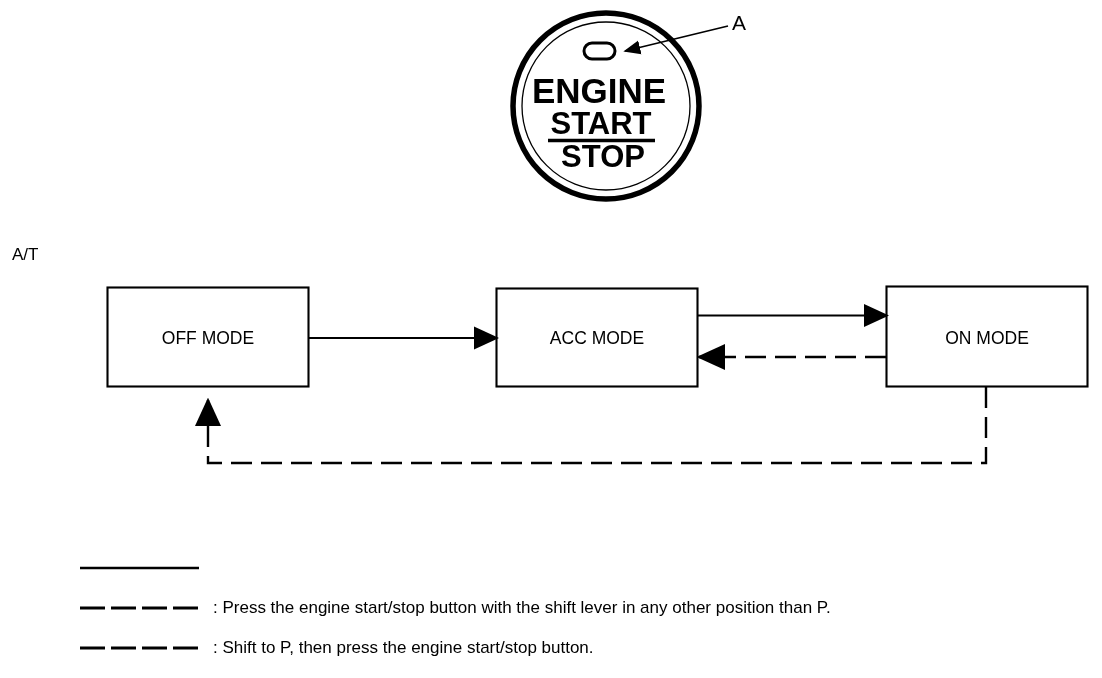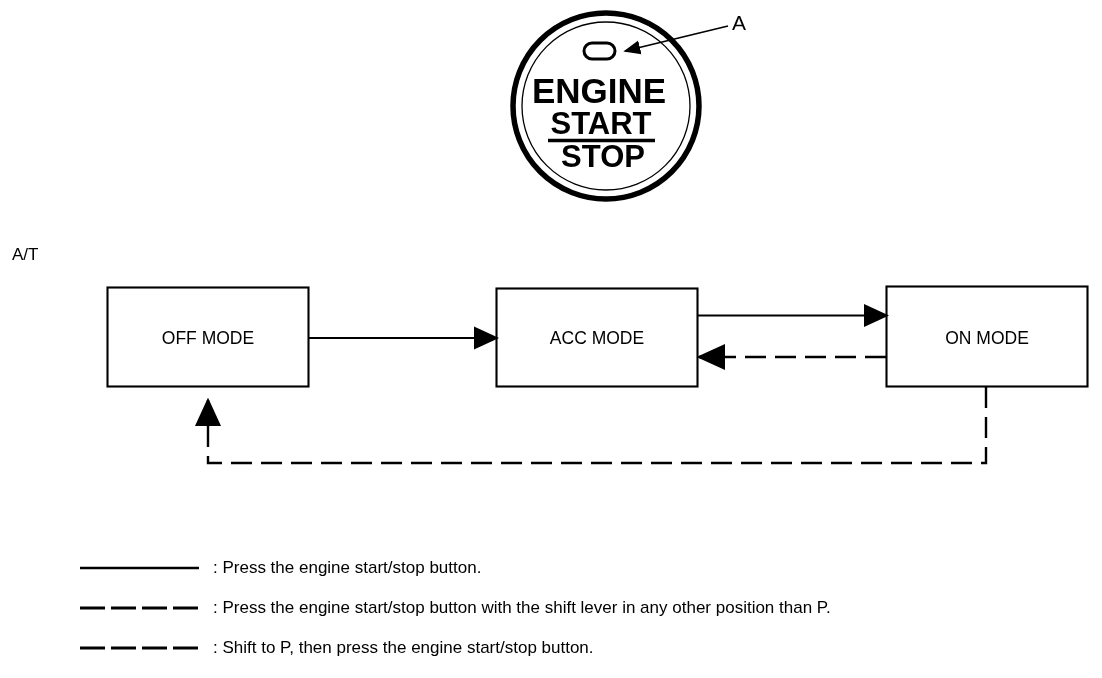--- a/index.html
+++ b/index.html
@@ -118,17 +118,16 @@
 
     <path d="M986,387 L986,463 L208,463 L208,400" fill="none" stroke="#000000" stroke-width="2.4" stroke-dasharray="21 9" marker-end="url(#arrowDash)"></path>
 
     <g>
       <line x1="80" y1="568" x2="199" y2="568" stroke="#000000" stroke-width="2.6"></line>
       <line x1="80" y1="608" x2="199" y2="608" stroke="#000000" stroke-width="2.8" stroke-dasharray="25 6"></line>
       <line x1="80" y1="648" x2="199" y2="648" stroke="#000000" stroke-width="2.8" stroke-dasharray="25 6"></line>
     </g>
   </svg>
 
-  <div class="legend-text" style="left:213px; top:559px;">: Press the engine start/stop button.</div>
   <div class="legend-text" style="left:213px; top:639px;">: Shift to P, then press the engine start/stop button.</div>
   <div class="legend-text" style="left:213px; top:599px;">: Press the engine start/stop button with the shift lever in any other position than P.</div>
 
 </div>
 
 </body></html>

